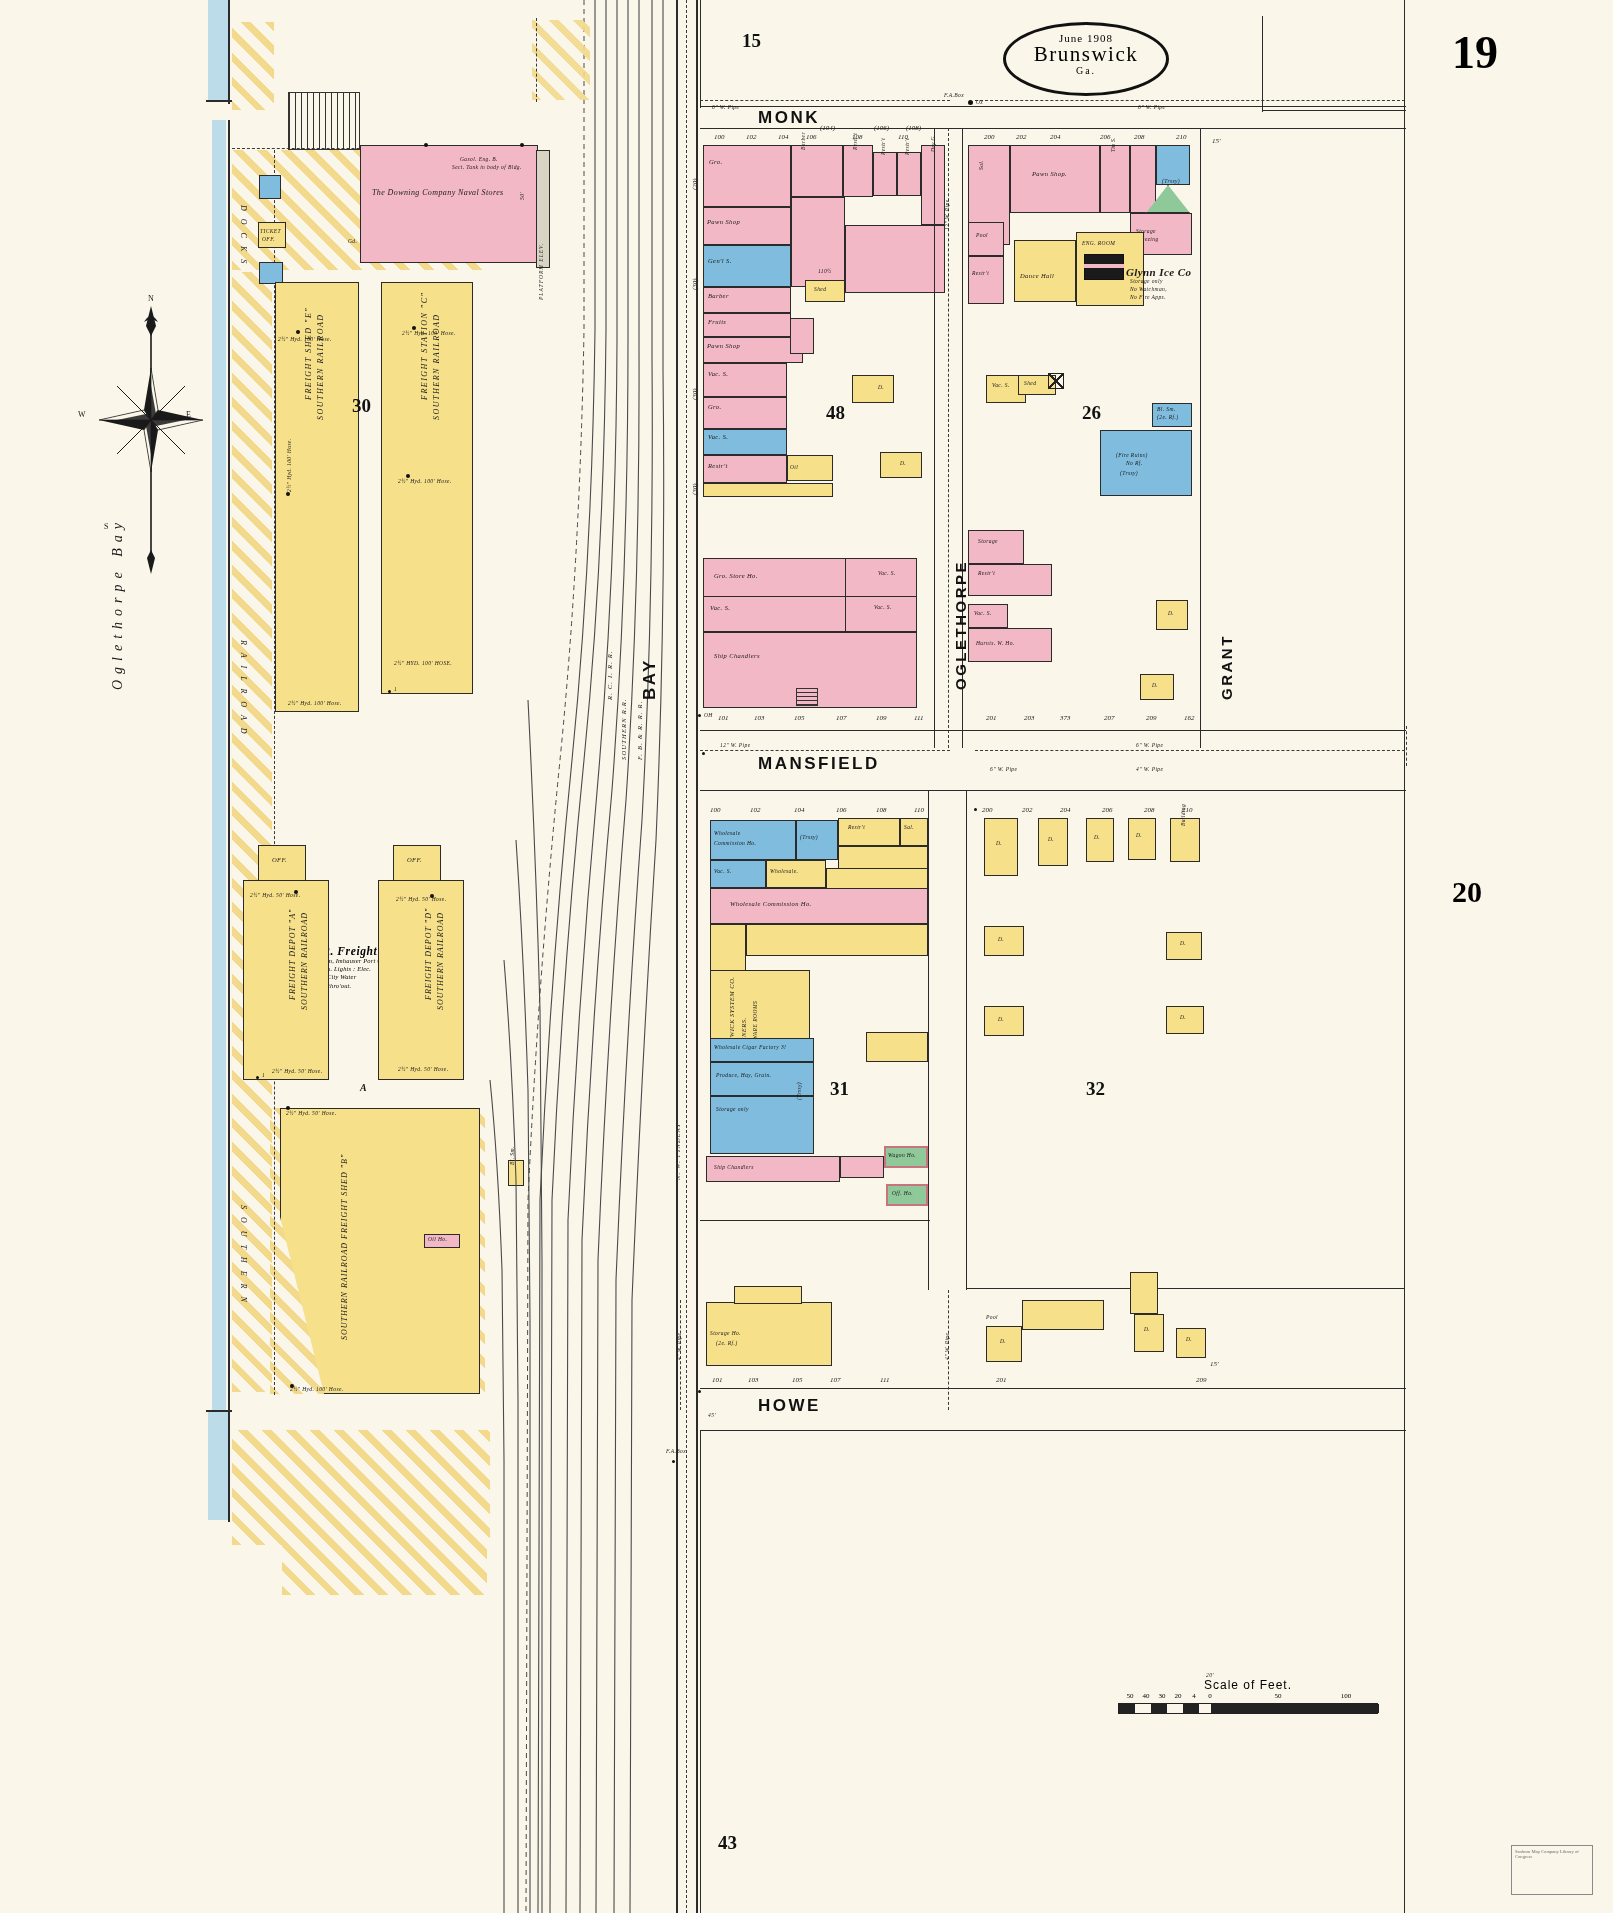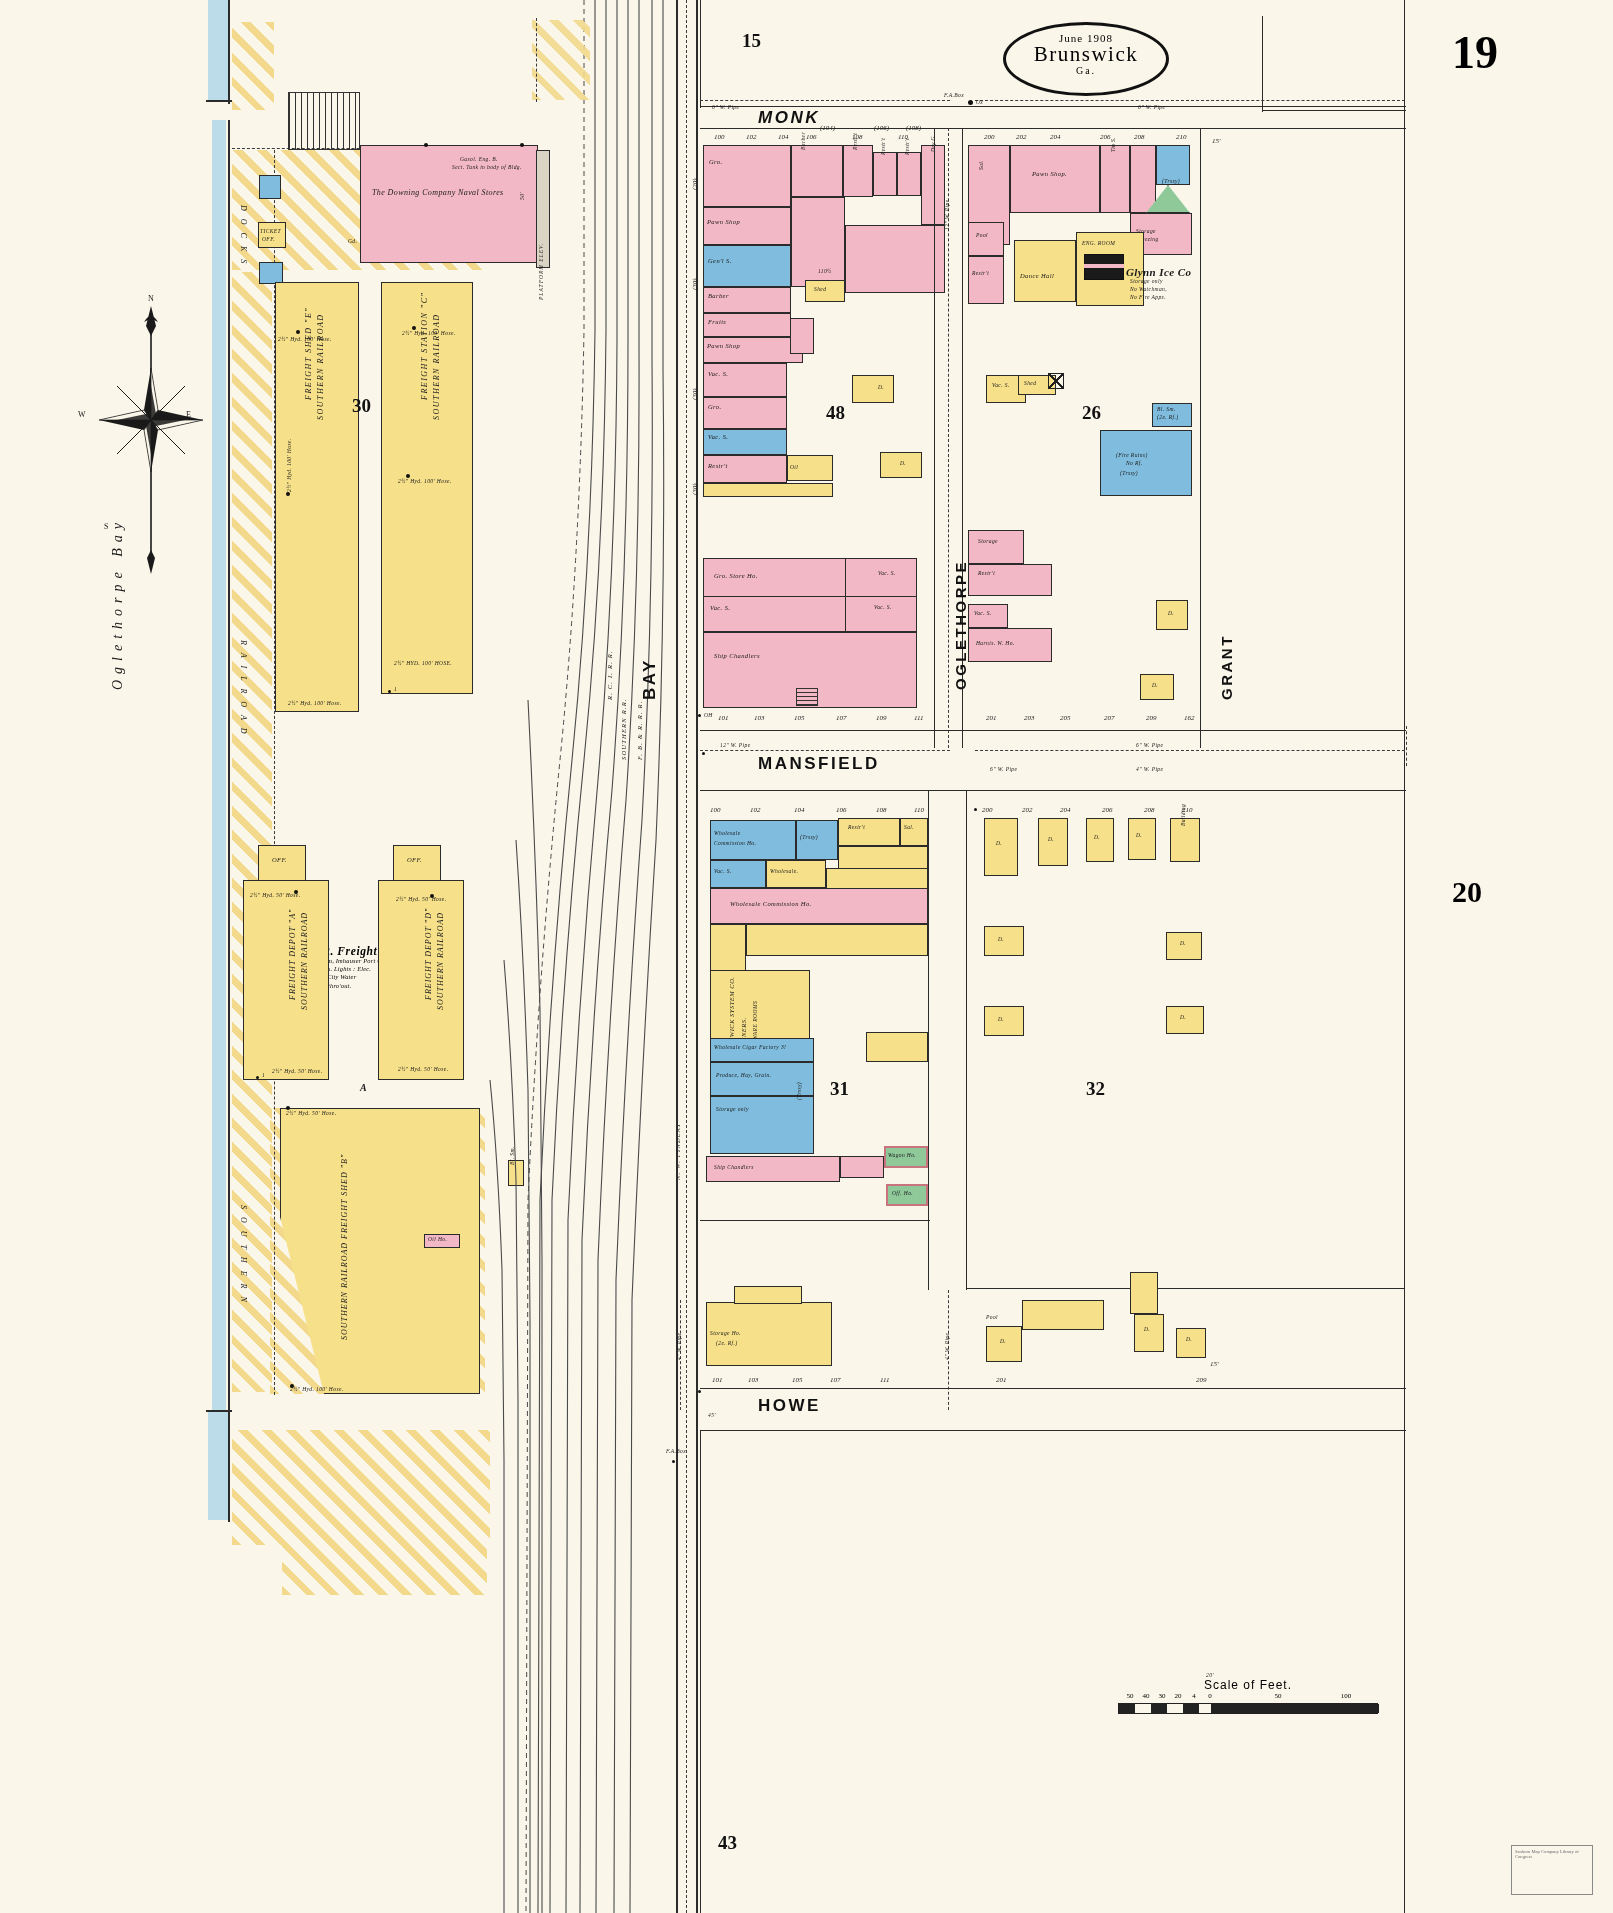--- a/index.html
+++ b/index.html
@@ -214,21 +214,21 @@
   <div class="thin" style="left:696px;top:0;width:1.6px;height:1913px;"></div>
   <div class="street" style="left:640px;top:700px;transform:rotate(-90deg);transform-origin:0 0;">BAY</div>
   <div class="dashv" style="left:686px;top:0;height:1913px;"></div>
 
   <div class="thin" style="left:700px;top:0;width:1.4px;height:108px;"></div>
   <div class="thin" style="left:700px;top:106px;width:706px;height:1.4px;"></div>
   <div class="blocknum" style="left:742px;top:30px;">15</div>
   <div class="hatch" style="left:532px;top:20px;width:58px;height:80px;opacity:.9;"></div>
   <div class="dashv" style="left:536px;top:18px;height:84px;"></div>
 
-  <div class="street" style="left:758px;top:108px;font-style:italic;">MONK</div>
+  <div class="street" style="left:758px;top:108px;">MONK</div>
   <div class="dash" style="left:700px;top:100px;width:250px;"></div>
   <div class="dash" style="left:975px;top:100px;width:430px;"></div>
   <div class="lbl xxs" style="left:712px;top:104px;">6" W. Pipe</div>
   <div class="lbl xxs" style="left:1138px;top:104px;">6" W. Pipe</div>
   <div class="dot" style="left:968px;top:100px;width:5px;height:5px;"></div>
   <div class="lbl xxs" style="left:944px;top:92px;">F.A.Box</div>
   <div class="lbl xxs" style="left:976px;top:99px;">Ox</div>
   <div class="thin" style="left:700px;top:128px;width:706px;height:1.4px;"></div>
 
   <div class="bld pink" style="left:703px;top:145px;width:88px;height:62px;"></div>
@@ -393,21 +393,21 @@
   <div class="num" style="left:754px;top:714px;">103</div>
   <div class="num" style="left:794px;top:714px;">105</div>
   <div class="num" style="left:836px;top:714px;">107</div>
   <div class="num" style="left:876px;top:714px;text-align:center;">109</div>
   <div class="num" style="left:914px;top:714px;">111</div>
   <div class="dot" style="left:698px;top:714px;"></div>
   <div class="lbl xxs" style="left:704px;top:712px;">OH</div>
 
   <div class="num" style="left:986px;top:714px;">201</div>
   <div class="num" style="left:1024px;top:714px;">203</div>
-  <div class="num" style="left:1060px;top:714px;">205</div>
+  <div class="num" style="left:1060px;top:714px;">373</div>
   <div class="num" style="left:1104px;top:714px;">207</div>
   <div class="num" style="left:1146px;top:714px;">209</div>
   <div class="num" style="left:1184px;top:714px;">162</div>
 
   <div class="thin" style="left:700px;top:730px;width:706px;height:1.4px;"></div>
   <div class="street" style="left:758px;top:754px;">MANSFIELD</div>
   <div class="dash" style="left:700px;top:750px;width:250px;"></div>
   <div class="dash" style="left:975px;top:750px;width:430px;"></div>
   <div class="lbl xxs" style="left:720px;top:742px;">12" W. Pipe</div>
   <div class="lbl xxs" style="left:1136px;top:742px;">6" W. Pipe</div>

